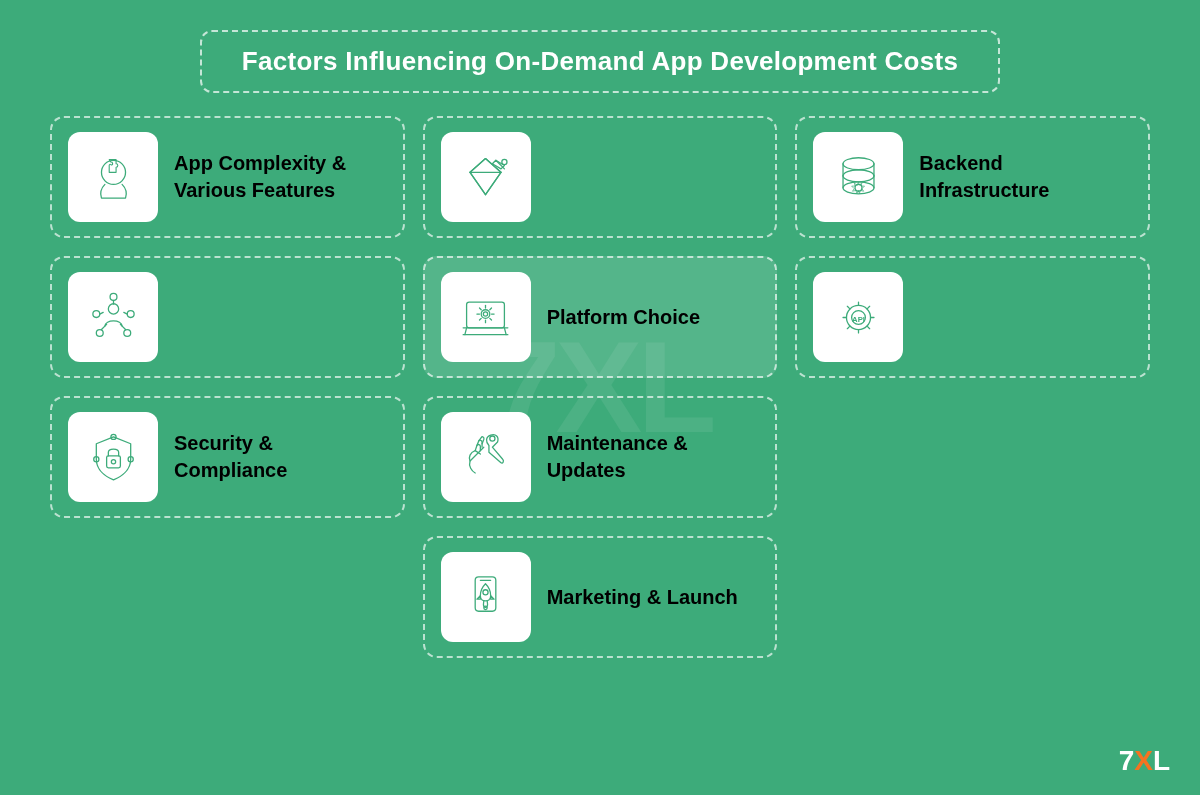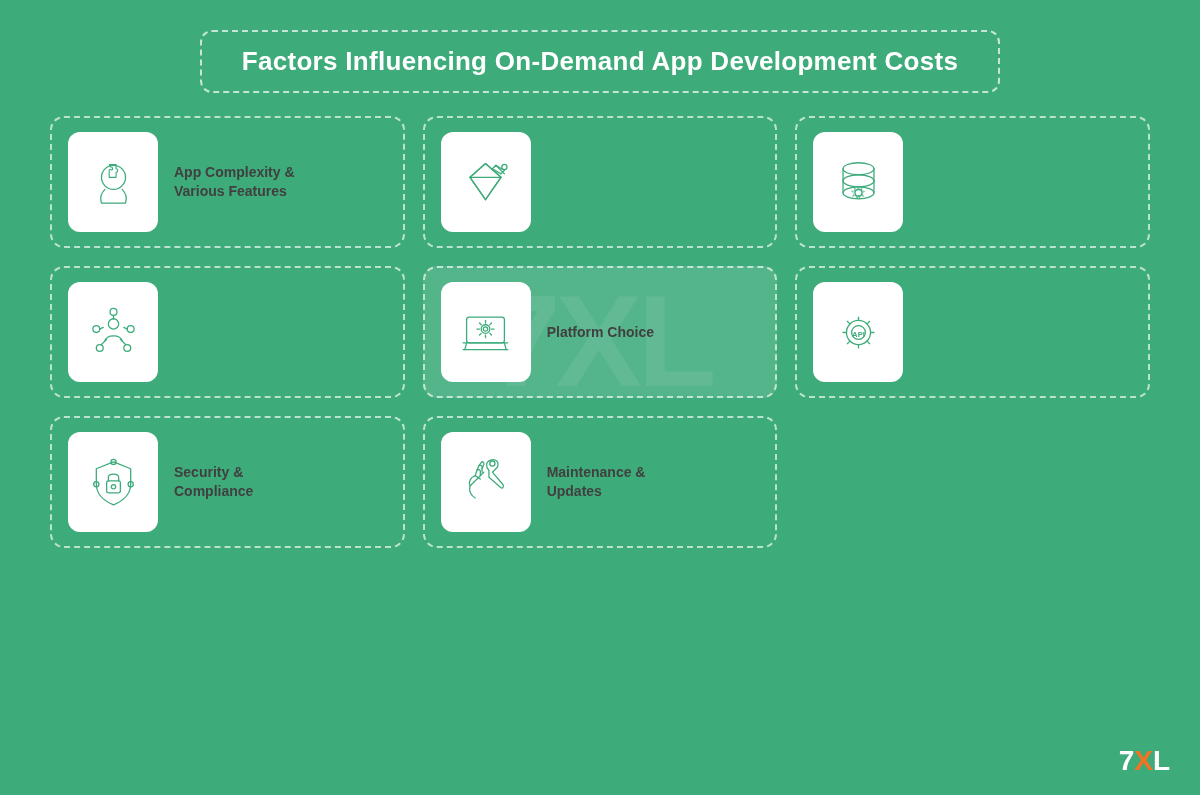--- a/index.html
+++ b/index.html
@@ -69,21 +69,21 @@
       padding: 14px 16px;
       display: flex;
       align-items: center;
       gap: 16px;
       position: relative;
       z-index: 1;
     }
 
     .card-icon {
       width: 90px;
-      height: 100px;
+      height: 90px;
       min-width: 90px;
       background: white;
       border-radius: 12px;
       display: flex;
       align-items: center;
       justify-content: center;
     }
 
     .card-icon svg {
       width: 55px;
@@ -94,22 +94,22 @@
       stroke-linecap: round;
       stroke-linejoin: round;
     }
 
     
     .card.highlighted {
       background: rgba(255,255,255,0.12);
     }
 
     .card-label {
-      color: #404040;
-      font-size: 14px;
+      color: #000000;
+      font-size: 20px;
       font-weight: 700;
       line-height: 1.35;
     }
 
     
     .grid-container .last-row {
       grid-column: 2;
     }
 
     .logo {
@@ -177,20 +177,21 @@
           <line x1="50" y1="16" x2="50" y2="30"></line>
           <ellipse cx="32" cy="30" rx="18" ry="7"></ellipse>
           <line x1="14" y1="30" x2="14" y2="44"></line>
           <line x1="50" y1="30" x2="50" y2="44"></line>
           <ellipse cx="32" cy="44" rx="18" ry="7"></ellipse>
 
           <circle cx="32" cy="44" r="4"></circle>
           <path d="M32 38 L33 41 L36 38 L35 42 L39 42 L36 45 L38 48 L34 47 L33 51 L32 47 L30 51 L29 47 L25 48 L27 45 L24 42 L28 42 L27 38 L30 41 Z" stroke-width="0.8"></path>
         </svg>
       </div>
+      <div class="card-label">Backend<br>Infrastructure</div>
     </div>
 
     <div class="card">
       <div class="card-icon">
         <svg viewBox="0 0 64 64">
 
           <circle cx="32" cy="22" r="6"></circle>
           <path d="M22 42 C22 34 42 34 42 42"></path>
 
           <circle cx="32" cy="8" r="4"></circle>
@@ -289,17 +290,35 @@
           <path d="M14 36 C12 32 14 26 20 24 L26 28"></path>
           <path d="M20 24 L22 18 C23 16 26 17 26 19 L26 24"></path>
           <path d="M22 18 L24 13 C25 11 28 12 28 14 L28 20"></path>
           <path d="M24 13 L27 9 C28 7 31 8 30 11 L28 16"></path>
         </svg>
       </div>
       <div class="card-label">Maintenance &amp;<br>Updates</div>
     </div>
 
 
+    <div class="card last-row">
+      <div class="card-icon">
+        <svg viewBox="0 0 64 64">
+
+          <rect x="20" y="8" width="24" height="40" rx="4"></rect>
+          <line x1="26" y1="12" x2="38" y2="12"></line>
+          <circle cx="32" cy="44" r="2"></circle>
+
+          <path d="M32 16 C32 16 26 22 26 30 C26 34 29 36 32 36 C35 36 38 34 38 30 C38 22 32 16 32 16 Z"></path>
+          <circle cx="32" cy="26" r="3"></circle>
+          <path d="M26 30 L22 34 L26 34 Z"></path>
+          <path d="M38 30 L42 34 L38 34 Z"></path>
+
+          <path d="M30 36 C30 38 29 40 30 42 C31 44 33 44 34 42 C35 40 34 38 34 36"></path>
+        </svg>
+      </div>
+      <div class="card-label">Marketing &amp; Launch</div>
+    </div>
 
   </div>
 
   <div class="logo">7<span>X</span>L</div>
 </div>
 
 </body></html>

